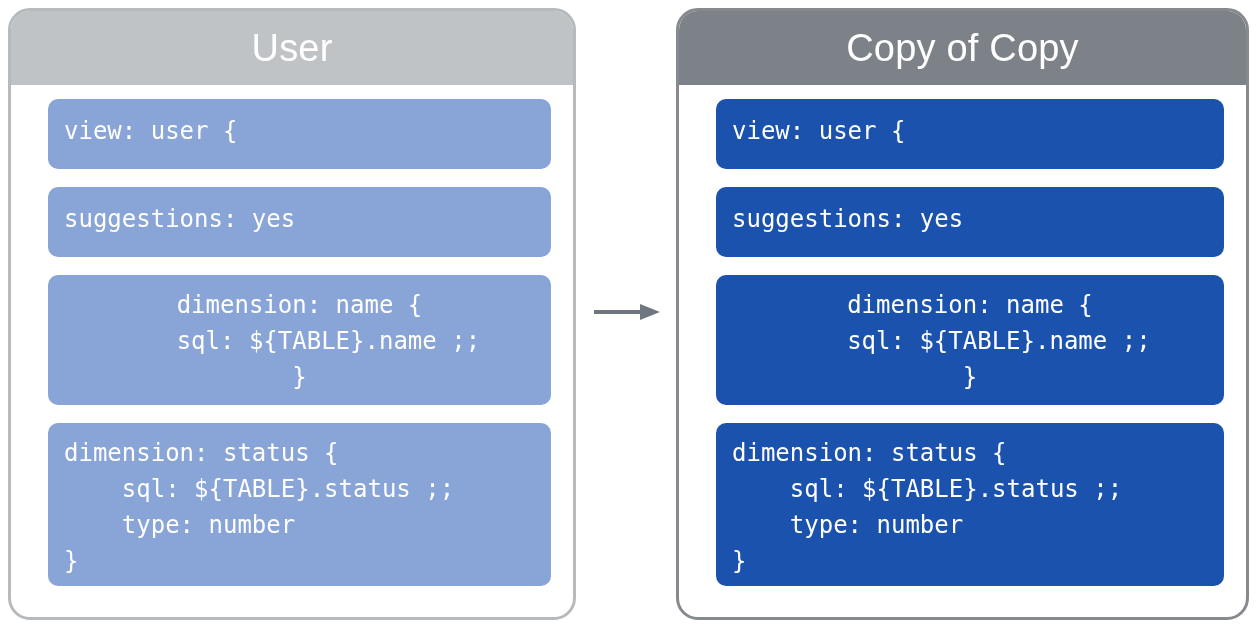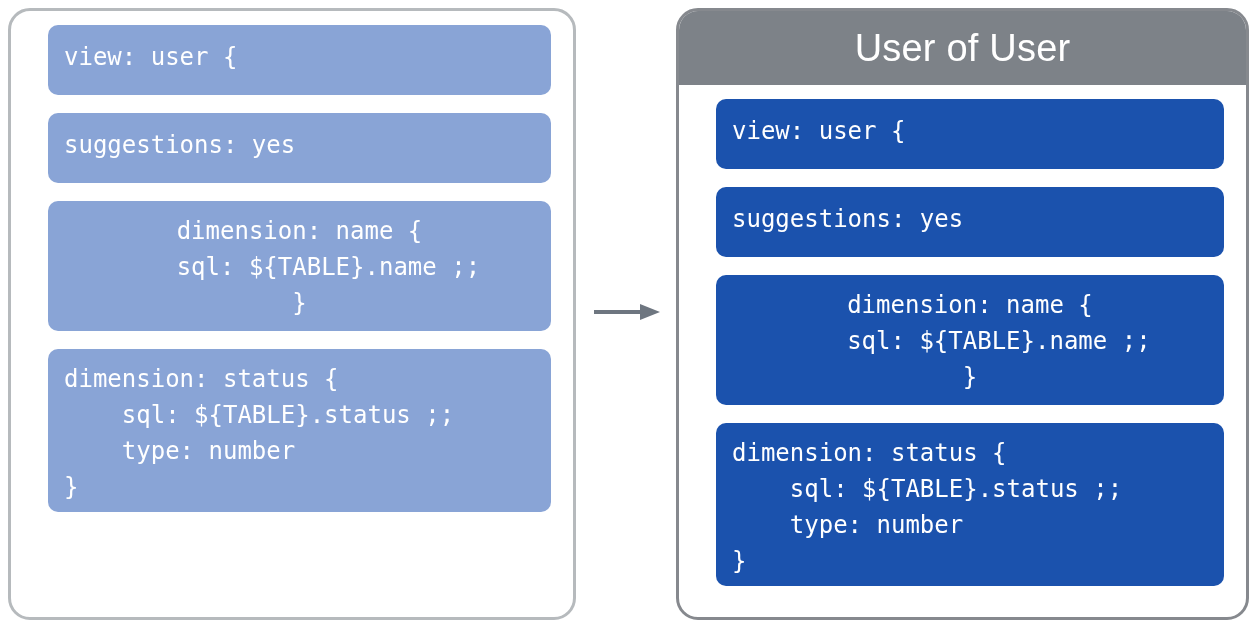--- a/index.html
+++ b/index.html
@@ -89,20 +89,21 @@
     width: 66px;
     height: 18px;
   }
 </style>
 </head>
 <body>
 
 <div class="stage">
 
   <div class="panel panel-left">
+    <div class="panel-header">User</div>
     <div class="panel-body">
       <div class="code-block cb-h1">view: user {</div>
       <div class="code-block cb-h1">suggestions: yes</div>
       <div class="code-block cb-h3">dimension: name {
     sql: ${TABLE}.name ;;
 }</div>
       <div class="code-block cb-h4">dimension: status {
     sql: ${TABLE}.status ;;
     type: number
 }</div>
@@ -110,21 +111,21 @@
   </div>
 
   <div class="arrow">
     <svg width="66" height="18" viewBox="0 0 66 18" xmlns="http://www.w3.org/2000/svg">
       <line x1="0" y1="9" x2="48" y2="9" stroke="#6e7680" stroke-width="4"></line>
       <polygon points="46,1 66,9 46,17" fill="#6e7680"></polygon>
     </svg>
   </div>
 
   <div class="panel panel-right">
-    <div class="panel-header">User of User</div>
+    <div class="panel-header">Copy of Copy</div>
     <div class="panel-body">
       <div class="code-block cb-h1">view: user {</div>
       <div class="code-block cb-h1">suggestions: yes</div>
       <div class="code-block cb-h3">dimension: name {
     sql: ${TABLE}.name ;;
 }</div>
       <div class="code-block cb-h4">dimension: status {
     sql: ${TABLE}.status ;;
     type: number
 }</div>

